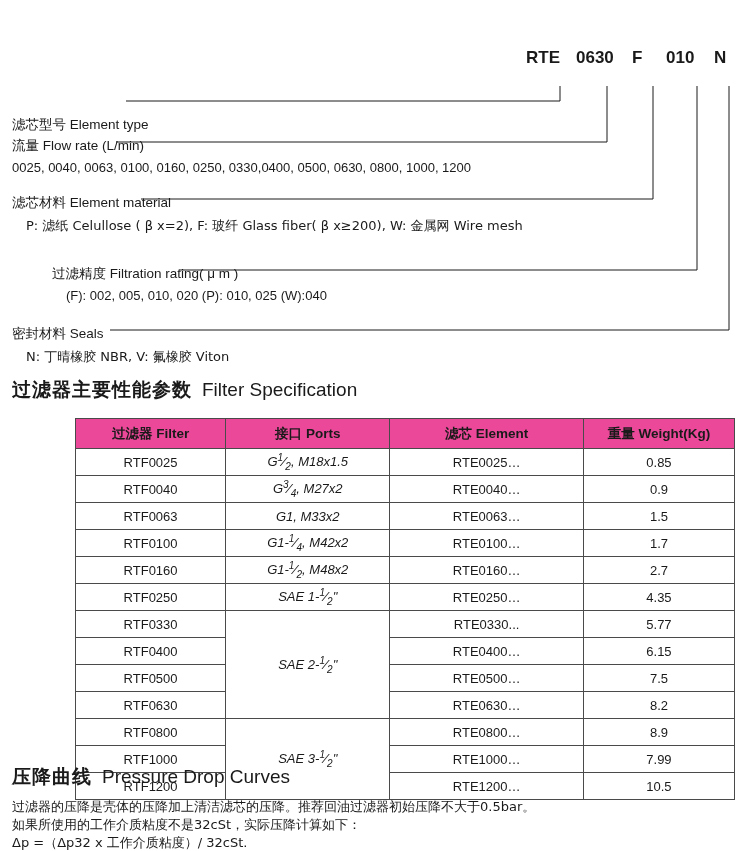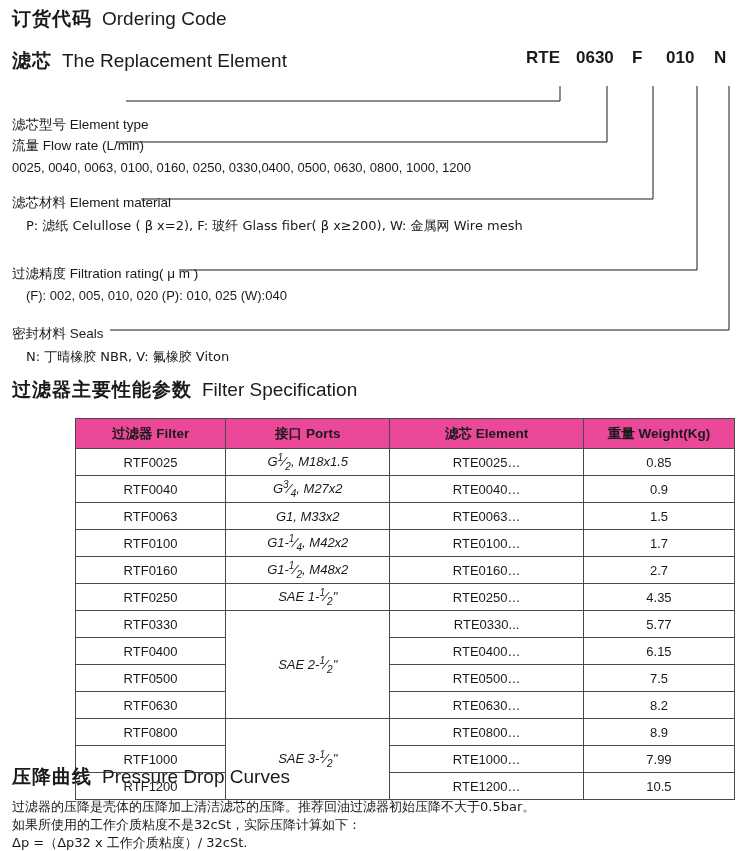--- a/index.html
+++ b/index.html
@@ -98,21 +98,21 @@
   .legend .sub {
     display: block;
     margin-top: 5px;
     font-size: 13px;
   }
   .legend .sub.indent { margin-left: 14px; }
 
   #legend-element-type      { top: 100px; margin-top: 16px; }
   #legend-flow-rate         { top: 137px; }
   #legend-element-material  { top: 194px; }
-  #legend-filtration-rating { top: 265px; }
+  #legend-filtration-rating { top: 265px; margin-left: 40px; }
   #legend-seals             { top: 325px; }
 
   
   #spec-head {
     position: absolute;
     left: 12px;
     top: 377px;
   }
   #spec-table {
     position: absolute;
@@ -154,30 +154,20 @@
     line-height: 18px;
     font-family: "DejaVu Sans", sans-serif;
   }
   #pressure-notes div { white-space: nowrap; }
 </style>
 </head>
 <body>
 
 <div class="page">
 
-  <div id="ordering-code">
-    <div class="sec-head">
-      <span class="cn">订货代码</span>
-      <span class="en">Ordering Code</span>
-    </div>
-    <div class="sec-head" id="replacement-element-head">
-      <span class="cn">滤芯</span>
-      <span class="en">The Replacement Element</span>
-    </div>
-  </div>
 
   <div class="code-row">
     <span class="cs-rte">RTE</span>
     <span class="cs-num">0630</span>
     <span class="cs-f">F</span>
     <span class="cs-rate">010</span>
     <span class="cs-n">N</span>
   </div>
 
   <svg id="leader-lines">

